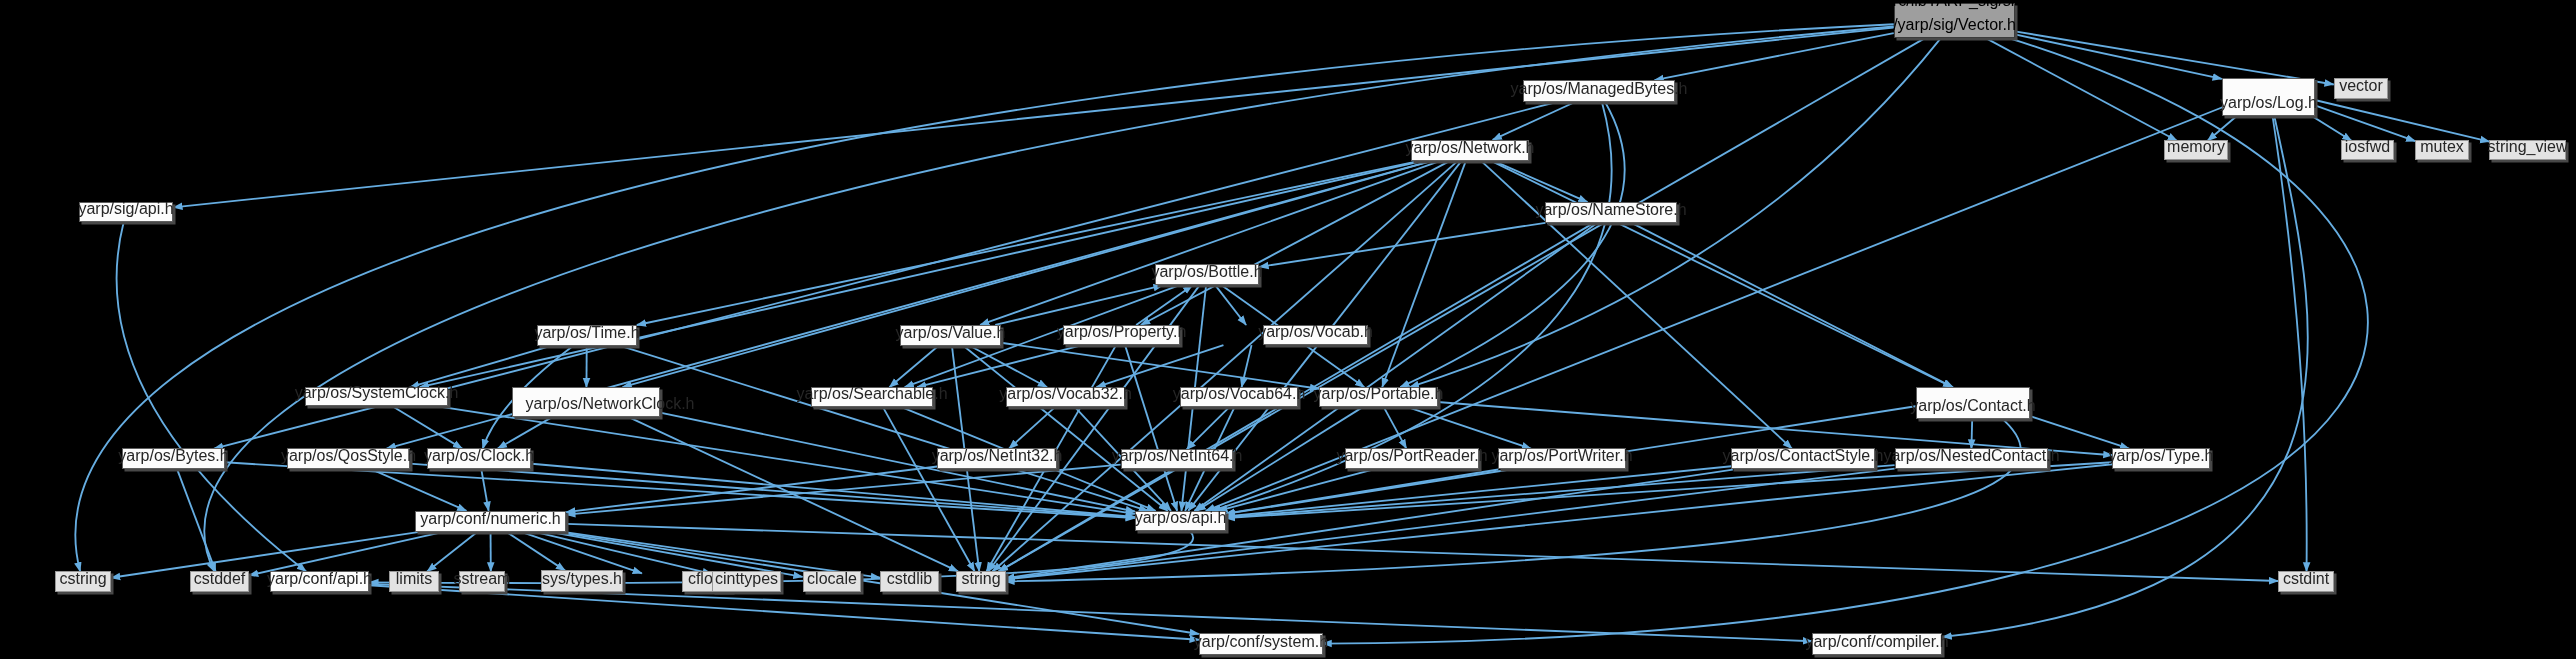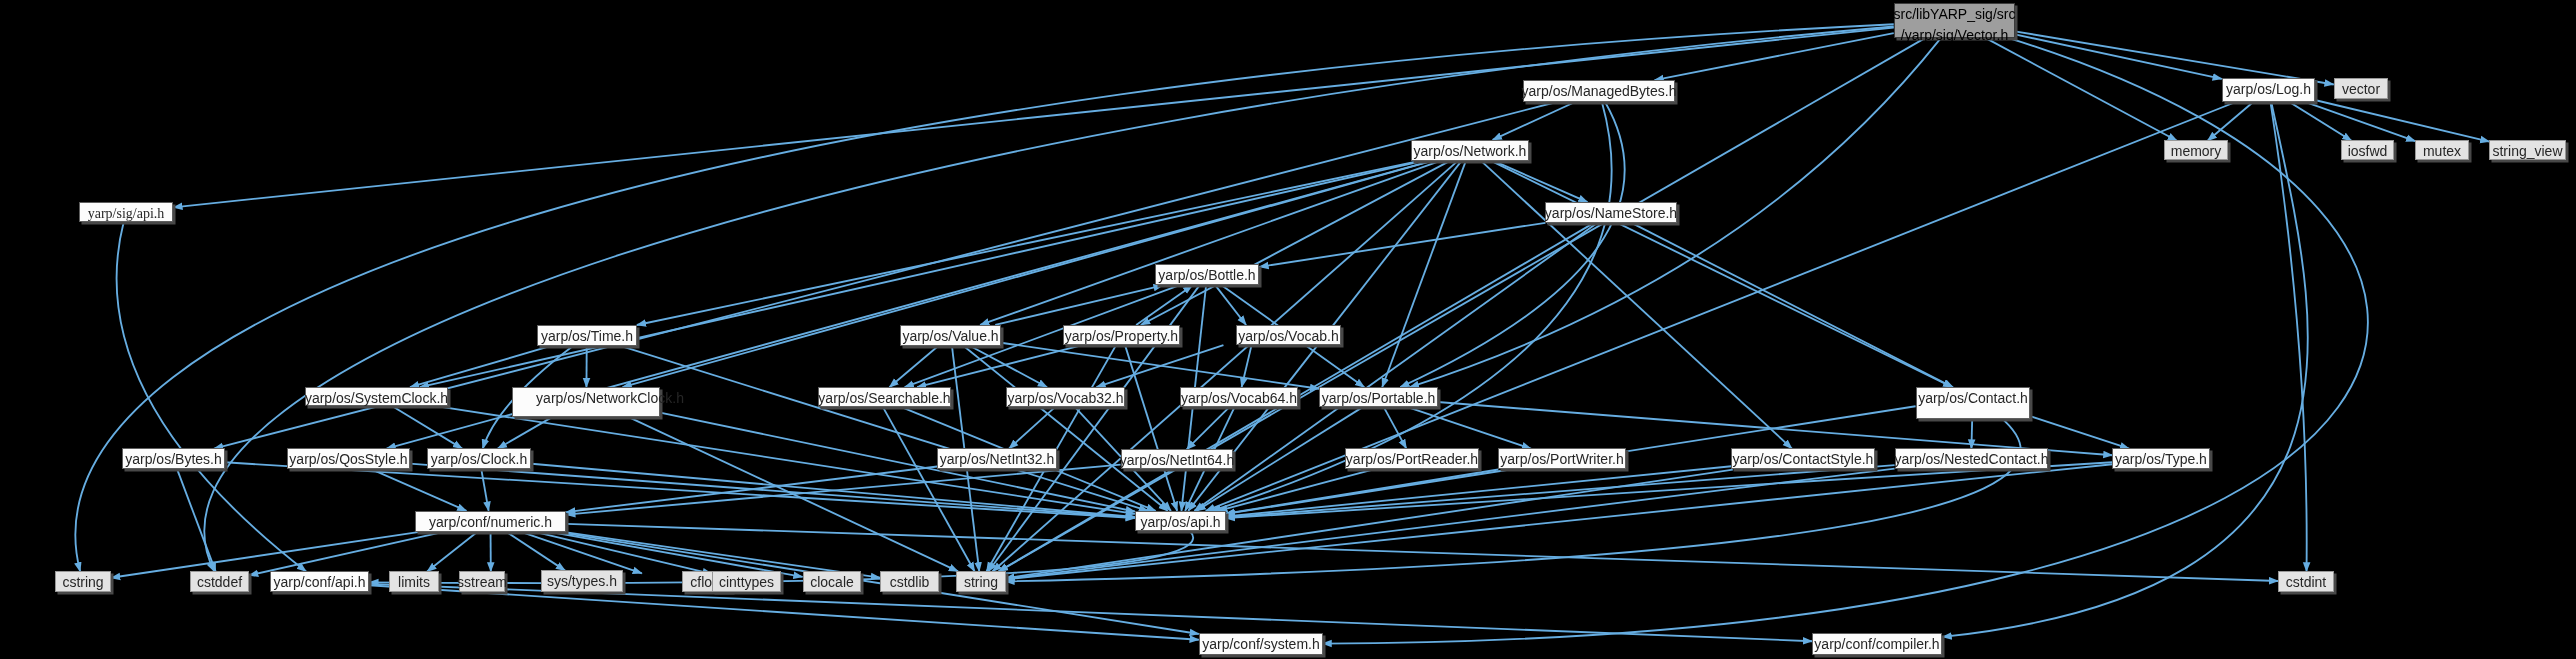--- a/index.html
+++ b/index.html
@@ -1,20 +1,20 @@
 <!DOCTYPE html>
 <html style="font-size:13.5px"><head>
 <meta charset="utf-8">
 <style>
   html,body{margin:0;padding:0;background:#000;}
   #graph{position:relative;width:2576px;height:660px;background:#000;overflow:hidden;
          font-family:"Liberation Sans",sans-serif;}
   #edges{position:absolute;left:0;top:0;}
-  .node{position:absolute;box-sizing:border-box;display:flex;align-items:flex-start;justify-content:center;
-        font-size:14px;color:#262626;white-space:nowrap;text-align:center;line-height:1.5;}
+  .node{position:absolute;box-sizing:border-box;display:flex;align-items:flex-end;justify-content:center;
+        font-size:16px;color:#262626;white-space:nowrap;text-align:center;line-height:1.5;}
   .node.header{background:#fcfcfc;border:0.8px solid #5e5e5e;box-shadow:2.5px 2.5px 0 #484848;}
   .node.leaf{background:#e3e3e3;border:0.8px solid #979797;box-shadow:2.5px 2.5px 0 #484848;}
   .node.main{background:#9e9e9e;border:0.8px solid #3c3c3c;box-shadow:2.5px 2.5px 0 #484848;color:#000;}
 </style>
 </head>
 <body>
 
 <div id="graph">
   <svg id="edges" width="2576" height="660" viewBox="0 0 3062 784">
     <defs>
@@ -135,21 +135,21 @@
       <div>
         <div>src/libYARP_sig/src</div>
         <div>/yarp/sig/Vector.h</div>
       </div>
     </div>
     <div class="node header" style="left: 1523px; top: 80px; width: 152px; height: 22px;">
       <div>
         <div>yarp/os/ManagedBytes.h</div>
       </div>
     </div>
-    <div class="node header" style="left: 2222px; top: 78px; width: 93px; height: 24px;">
+    <div class="node header" style="left: 2222px; top: 78px; width: 93px; height: 38px;">
       <div>
         <div>yarp/os/Log.h</div>
       </div>
     </div>
     <div class="node leaf" style="left: 2334px; top: 78px; width: 54px; height: 21px;">
       <div>
         <div>vector</div>
       </div>
     </div>
     <div class="node header" style="left: 1411px; top: 140px; width: 118px; height: 21px;">
@@ -170,21 +170,21 @@
     <div class="node leaf" style="left: 2415px; top: 140px; width: 54px; height: 20px;">
       <div>
         <div>mutex</div>
       </div>
     </div>
     <div class="node leaf" style="left: 2489px; top: 140px; width: 77px; height: 20px;">
       <div>
         <div>string_view</div>
       </div>
     </div>
-    <div class="node header" style="left: 79px; top: 202px; width: 94px; height: 20px; font-family: Liberation Serif, serif;">
+    <div class="node header" style="left: 79px; top: 202px; width: 94px; height: 20px;">
       <div>
         <div>yarp/sig/api.h</div>
       </div>
     </div>
     <div class="node header" style="left: 1545px; top: 202px; width: 132px; height: 21px;">
       <div>
         <div>yarp/os/NameStore.h</div>
       </div>
     </div>
     <div class="node header" style="left: 1155px; top: 264px; width: 104px; height: 21px;">
@@ -200,36 +200,36 @@
     <div class="node header" style="left: 900px; top: 325px; width: 101px; height: 21px;">
       <div>
         <div>yarp/os/Value.h</div>
       </div>
     </div>
     <div class="node header" style="left: 1063px; top: 325px; width: 117px; height: 20px;">
       <div>
         <div>yarp/os/Property.h</div>
       </div>
     </div>
-    <div class="node header" style="left: 1236px; top: 325px; width: 105px; height: 20px;">
+    <div class="node header" style="left: 1263px; top: 325px; width: 105px; height: 20px;">
       <div>
         <div>yarp/os/Vocab.h</div>
       </div>
     </div>
     <div class="node header" style="left: 305px; top: 387px; width: 143px; height: 19.3px;">
       <div>
         <div>yarp/os/SystemClock.h</div>
       </div>
     </div>
     <div class="node header" style="left: 512px; top: 387px; width: 148px; height: 30px; padding-left: 48px;">
       <div>
         <div>yarp/os/NetworkClock.h</div>
       </div>
     </div>
-    <div class="node header" style="left: 811px; top: 387px; width: 133px; height: 20px; margin-left: 7px;">
+    <div class="node header" style="left: 811px; top: 387px; width: 122px; height: 20px;">
       <div>
         <div>yarp/os/Searchable.h</div>
       </div>
     </div>
     <div class="node header" style="left: 1006px; top: 387px; width: 119px; height: 20px;">
       <div>
         <div>yarp/os/Vocab32.h</div>
       </div>
     </div>
     <div class="node header" style="left: 1180px; top: 387px; width: 118px; height: 20px;">

